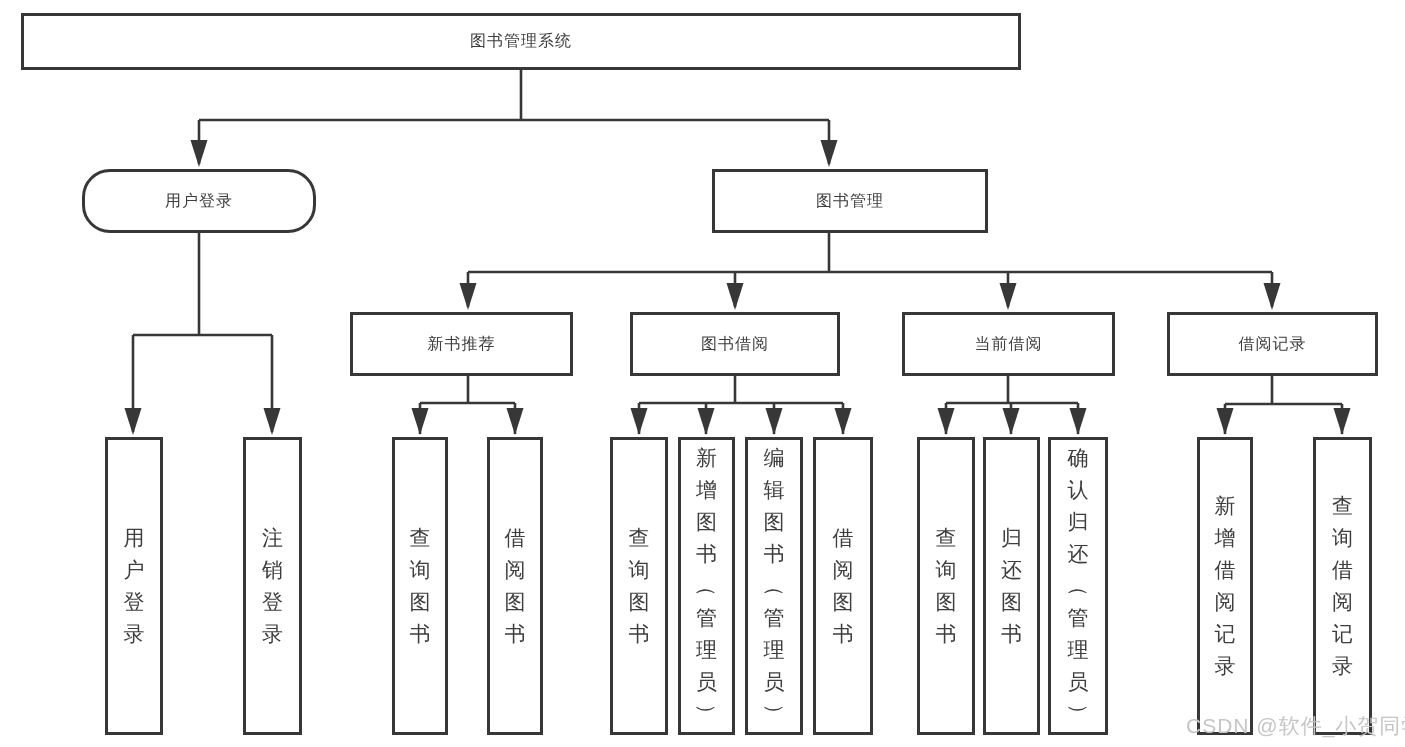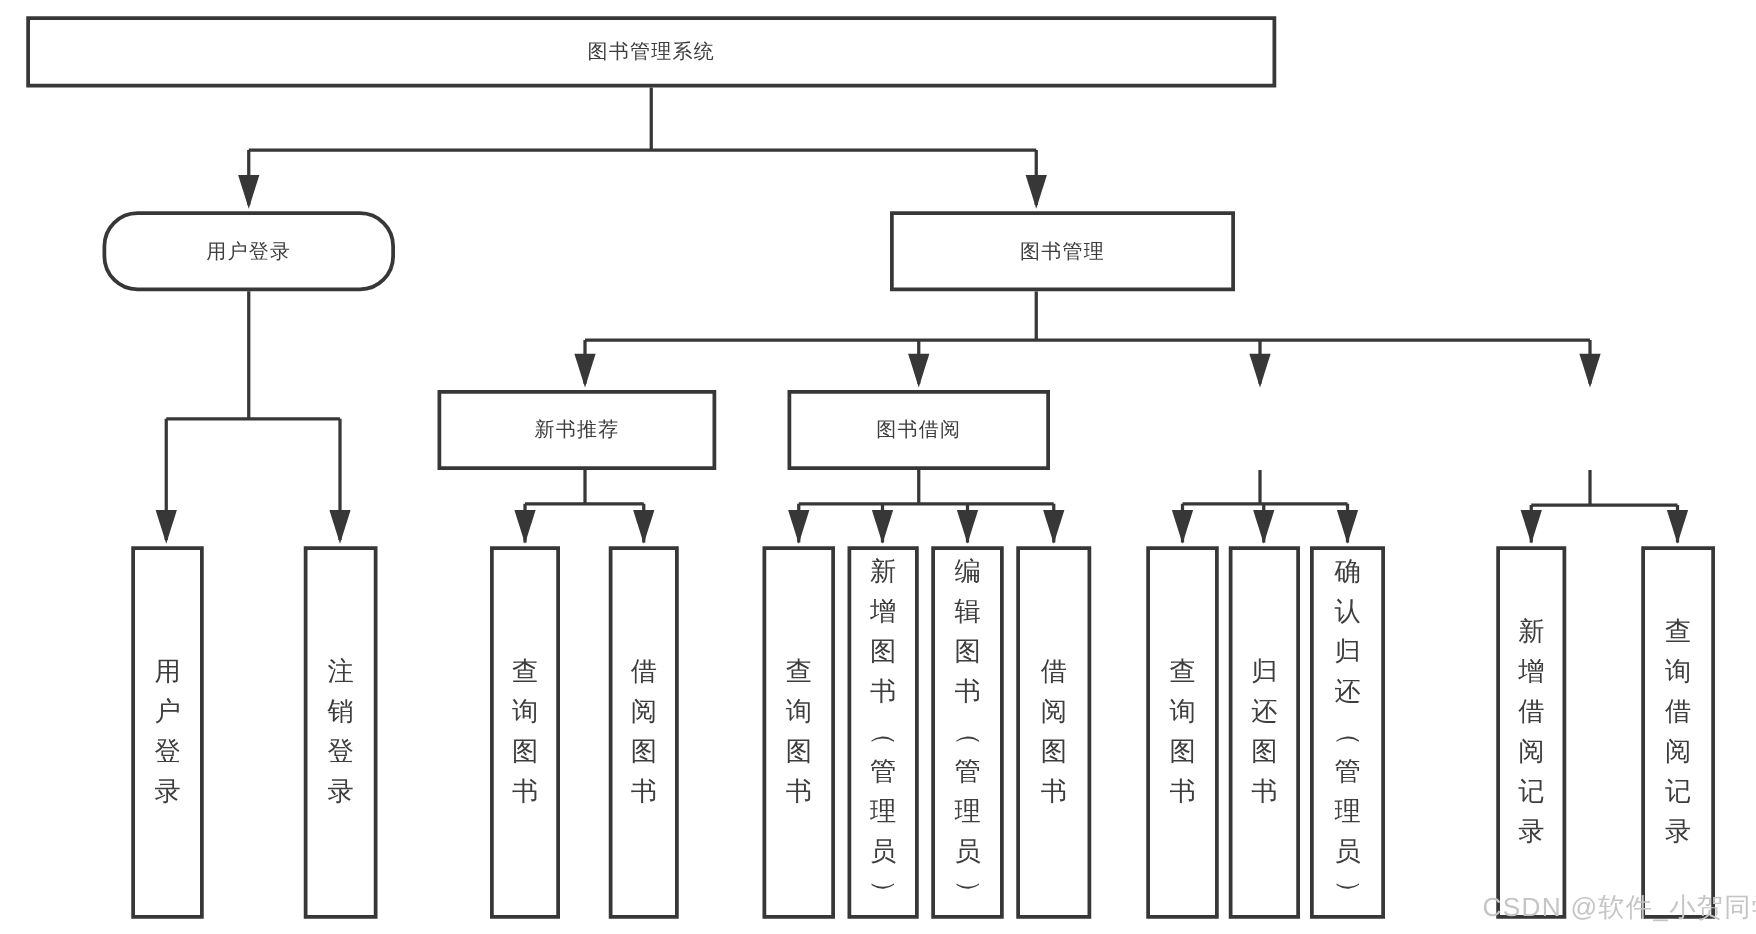--- a/index.html
+++ b/index.html
@@ -129,20 +129,26 @@
   <div class="node hnode" style="left:712px; top:169px; width:276px; height:64px;">
     <span>图书管理</span>
   </div>
 
   <div class="node hnode" style="left:350px; top:312px; width:223px; height:64px;">
     <span>新书推荐</span>
   </div>
   <div class="node hnode" style="left:630px; top:312px; width:210px; height:64px;">
     <span>图书借阅</span>
   </div>
+  <div class="node hnode" style="left:902px; top:312px; width:213px; height:64px;">
+    <span>当前借阅</span>
+  </div>
+  <div class="node hnode" style="left:1167px; top:312px; width:211px; height:64px;">
+    <span>借阅记录</span>
+  </div>
 
   <div class="node vnode" style="left:105px; width:58px;">
     <div class="vtext">
         <span class="vchar">用</span>
         <span class="vchar">户</span>
         <span class="vchar">登</span>
         <span class="vchar">录</span>
       </div>
   </div>
   <div class="node vnode" style="left:243px; width:59px;">

